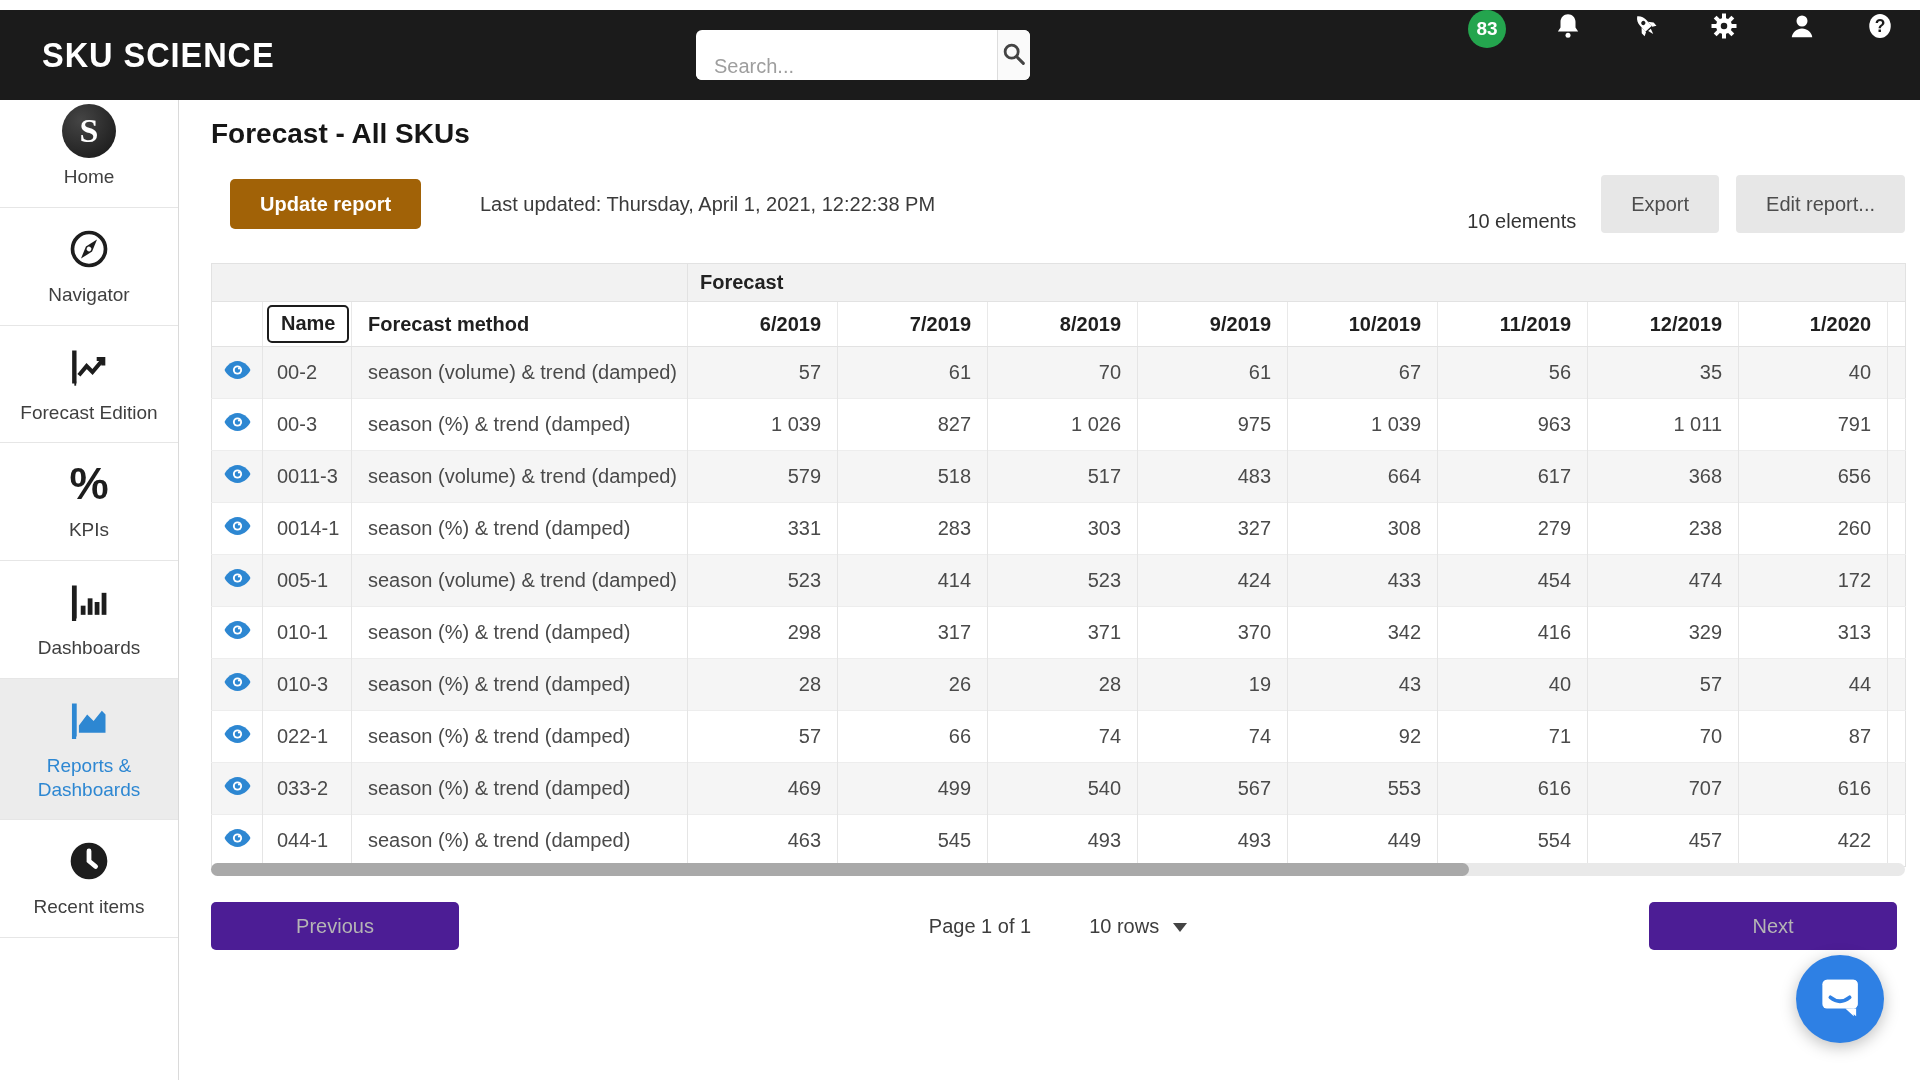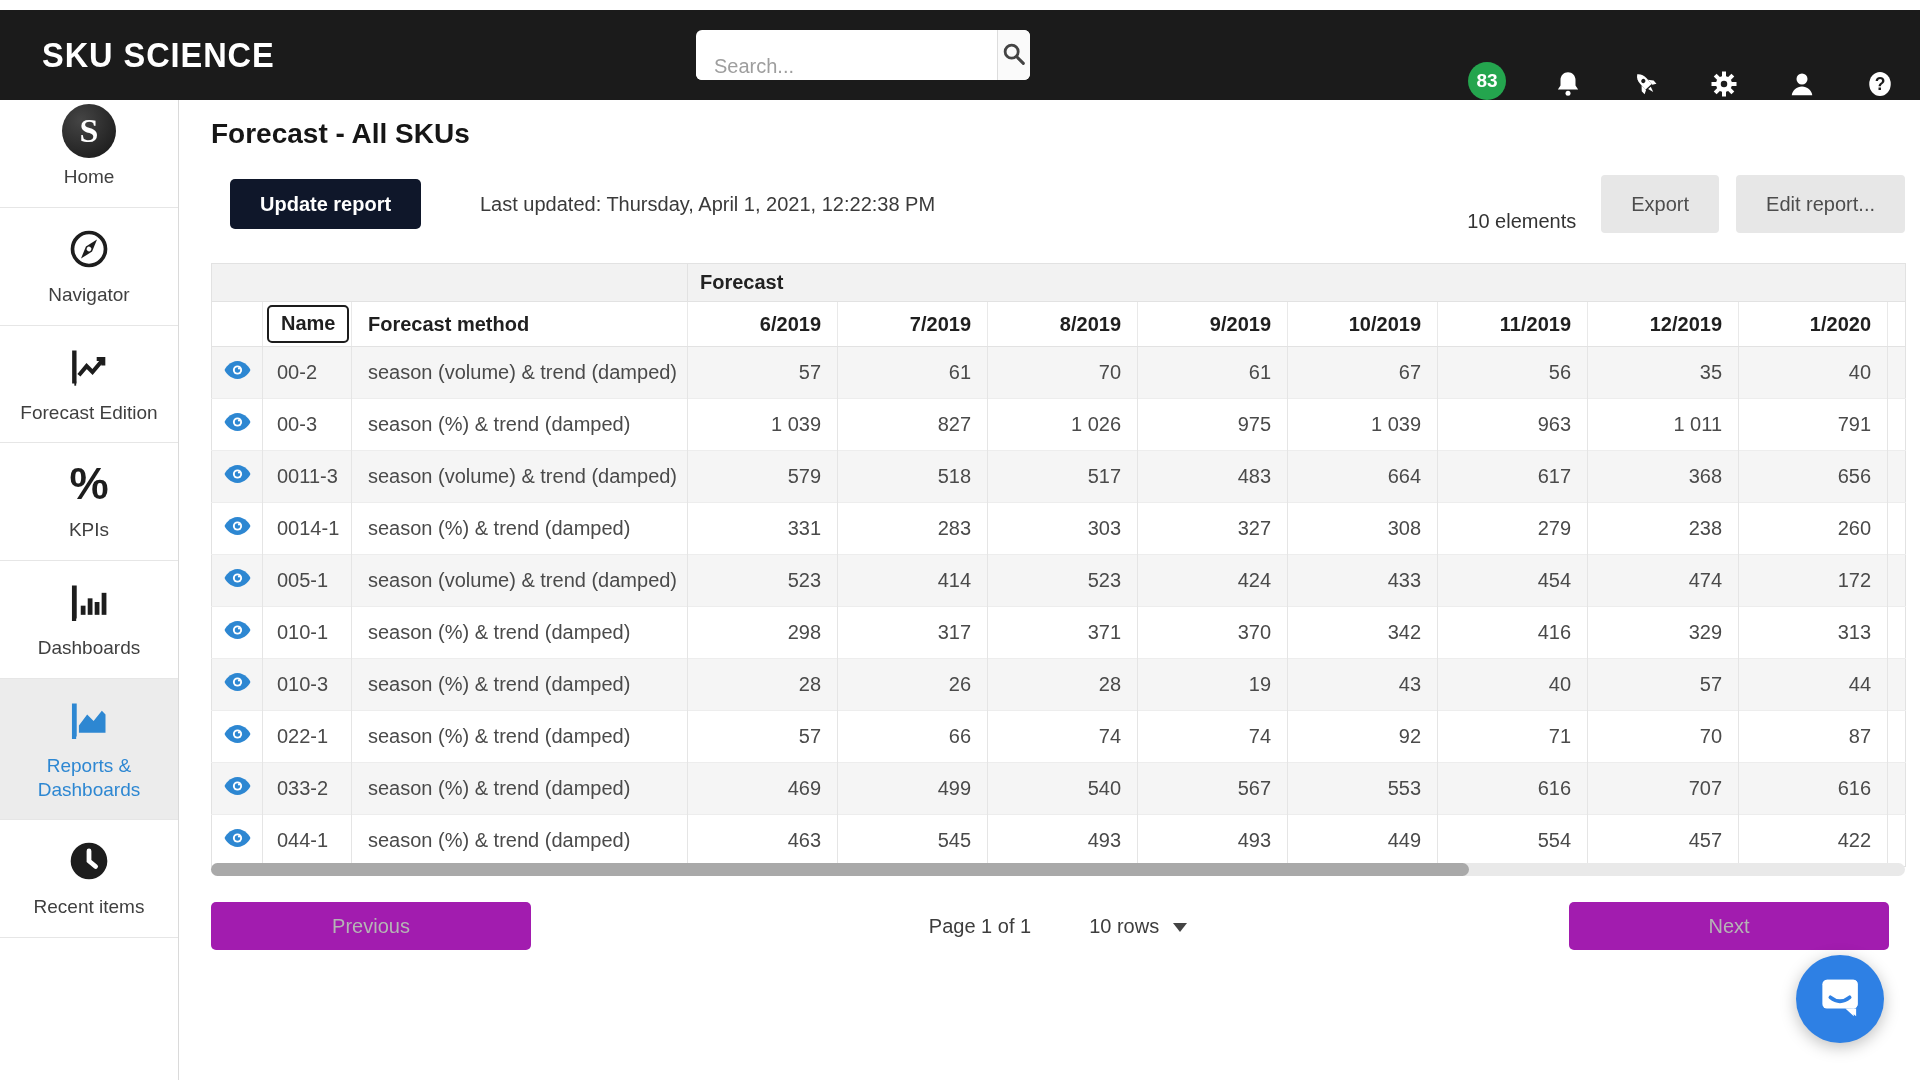--- a/index.html
+++ b/index.html
@@ -7,40 +7,40 @@
   #app { position:relative; width:1920px; height:1080px; }
 
   
   .topbar { position:absolute; top:10px; left:0; width:1920px; height:90px; background:#1b1b1b; z-index:20; }
   .brand { position:absolute; left:42px; top:0; height:90px; display:flex; align-items:center;
            color:#fff; font-size:35px; font-weight:700; letter-spacing:1px; transform:scaleX(.93); transform-origin:left center; cursor:pointer; }
   .search-wrap { position:absolute; left:696px; top:20px; width:334px; height:50px; background:#fff; border-radius:6px; display:flex; overflow:hidden; }
   .search-input { flex:1; border:none; outline:none; padding:0 18px; font-size:20px; font-family:inherit; color:#333;margin-top:23px; }
   .search-input::placeholder { color:#9e9e9e; }
   .search-btn { width:58px; background:#fafafa; border:none; border-left:1px solid #ddd; display:flex; align-items:center; justify-content:center; cursor:pointer; }
-  .top-right { position:absolute; right:24px; top:0; height:90px; display:flex; align-items:flex-end; gap:46px; }
+  .top-right { position:absolute; right:24px; top:0; height:90px; display:flex; align-items:flex-start; gap:46px; }
   .badge { width:38px; height:38px; border-radius:50%; background:#24a54e; color:#fff; font-size:19px; font-weight:700;
            display:flex; align-items:center; justify-content:center; cursor:pointer; }
   .top-ico { width:32px; height:32px; display:flex; align-items:center; justify-content:center; cursor:pointer; }
 
   
   .sidebar { position:absolute; top:90px; left:0; width:179px; bottom:0; background:#fff; border-right:1px solid #dadada; }
   .side-item { display:flex; flex-direction:column; align-items:center; justify-content:center; text-align:center;
                padding:18px 8px; border-bottom:1px solid #e6e6e6; gap:11px; color:#3f3f3f; font-size:19px; line-height:1.25; cursor:pointer; }
   .side-item .icon { height:46px; display:flex; align-items:center; justify-content:center; }
   .side-item.active { background:#ececec; color:#2d87d2; }
   .sku-logo { width:54px; height:54px; border-radius:50%; background:radial-gradient(circle at 35% 30%, #454545, #151515);
               color:#fff; font-size:34px; font-weight:700; display:flex; align-items:center; justify-content:center; font-family:"Liberation Serif",serif; }
   .pct { font-size:44px; font-weight:700; color:#1d1d1d; line-height:1; }
 
   
   .main { position:absolute; left:180px; top:90px; right:0; bottom:0; background:#fff; }
   .page-title { position:absolute; left:31px; top:28px; font-size:28px; font-weight:700; color:#161616; }
 
-  .update-btn { position:absolute; left:50px; top:89px; height:50px; padding:0 30px; background:#0f172a; border:none; border-radius:5px;
+  .update-btn { position:absolute; left:50px; top:89px; height:50px; padding:0 30px; background:#a16207; border:none; border-radius:5px;
                 color:#fff; font-size:20px; font-weight:700; font-family:inherit; cursor:pointer; }
   .last-updated { position:absolute; left:300px; top:89px; height:50px; display:flex; align-items:center; font-size:20px; color:#3a3a3a; }
   .toolbar-right { position:absolute; right:15px; top:85px; height:58px; display:flex; align-items:flex-end; gap:17px; }
   .elements-count { font-size:20px; color:#333; margin-right:8px; }
   .gray-btn { height:58px; padding:0 30px; background:#e7e7e7; border:none; border-radius:4px; color:#4d4d4d; font-size:20px; font-family:inherit; cursor:pointer; }
 
   
   .tbl-wrap { position:absolute; left:31px; top:173px; width:1694px; }
   table { border-collapse:collapse; table-layout:fixed; width:1694px; border:1px solid #e2e2e2; }
   th, td { overflow:hidden; white-space:nowrap; }
@@ -60,23 +60,23 @@
   .c-eye .eye { display:inline-flex; cursor:pointer; }
   .c-name { padding-left:14px; }
   .c-method { padding-left:16px; }
   .c-val { text-align:right; padding-right:16px; }
 
   .hscroll { position:absolute; left:31px; top:773px; width:1694px; height:13px; background:#e9e9e9; border-radius:7px; }
   .hscroll .thumb { position:absolute; left:0; top:0; height:13px; width:1258px; background:#a9a9a9; border-radius:7px; cursor:grab; }
 
   
   .pager { position:absolute; left:31px; top:812px; width:1694px; height:48px; }
-  .page-btn { position:absolute; top:0; width:320px; height:48px; background:#a21caf; border:none; border-radius:5px;
+  .page-btn { position:absolute; top:0; width:248px; height:48px; background:#4c1d95; border:none; border-radius:5px;
               color:#b5b5b5; font-size:20px; font-family:inherit; cursor:default; }
-  .page-btn.prev { left:0; } .page-btn.next { right:16px;text-align:center; }
+  .page-btn.prev { left:0; } .page-btn.next { right:8px;text-align:center; }
   .pager-center { position:absolute; left:0; right:0; top:0; height:48px; display:flex; align-items:center; justify-content:center; gap:58px; }
   .page-label { font-size:20px; color:#3d3d3d; }
   .rows-select { display:flex; align-items:center; gap:14px; cursor:pointer; }
   .rows-label { font-size:20px; color:#3d3d3d; }
   .caret { width:0; height:0; border-left:7px solid transparent; border-right:7px solid transparent; border-top:9px solid #444; margin-top:3px; }
 
   
   .chat { position:absolute; right:36px; bottom:37px; width:88px; height:88px; border-radius:50%; background:#2e80e4;
           display:flex; align-items:center; justify-content:center; box-shadow:0 4px 16px rgba(0,0,0,.25); cursor:pointer; z-index:30; }
 </style>

